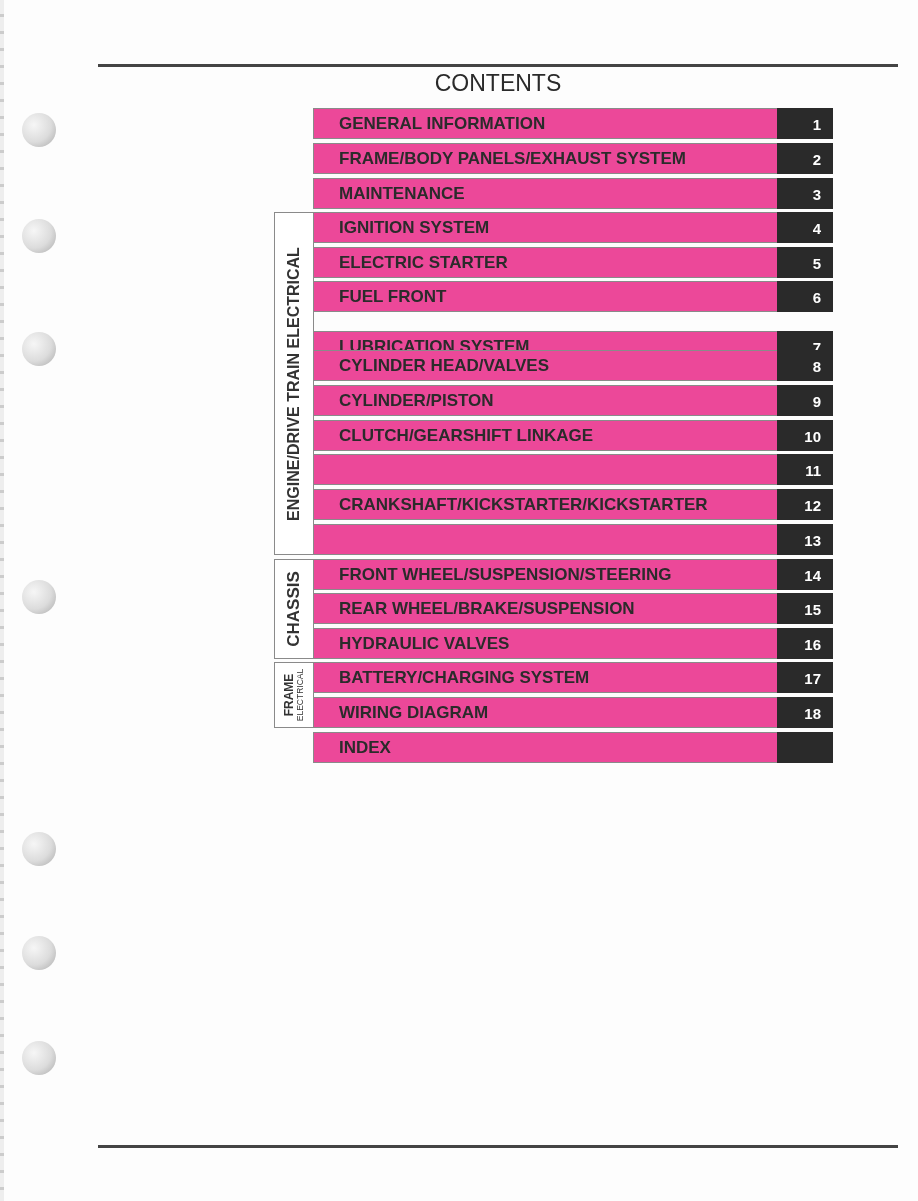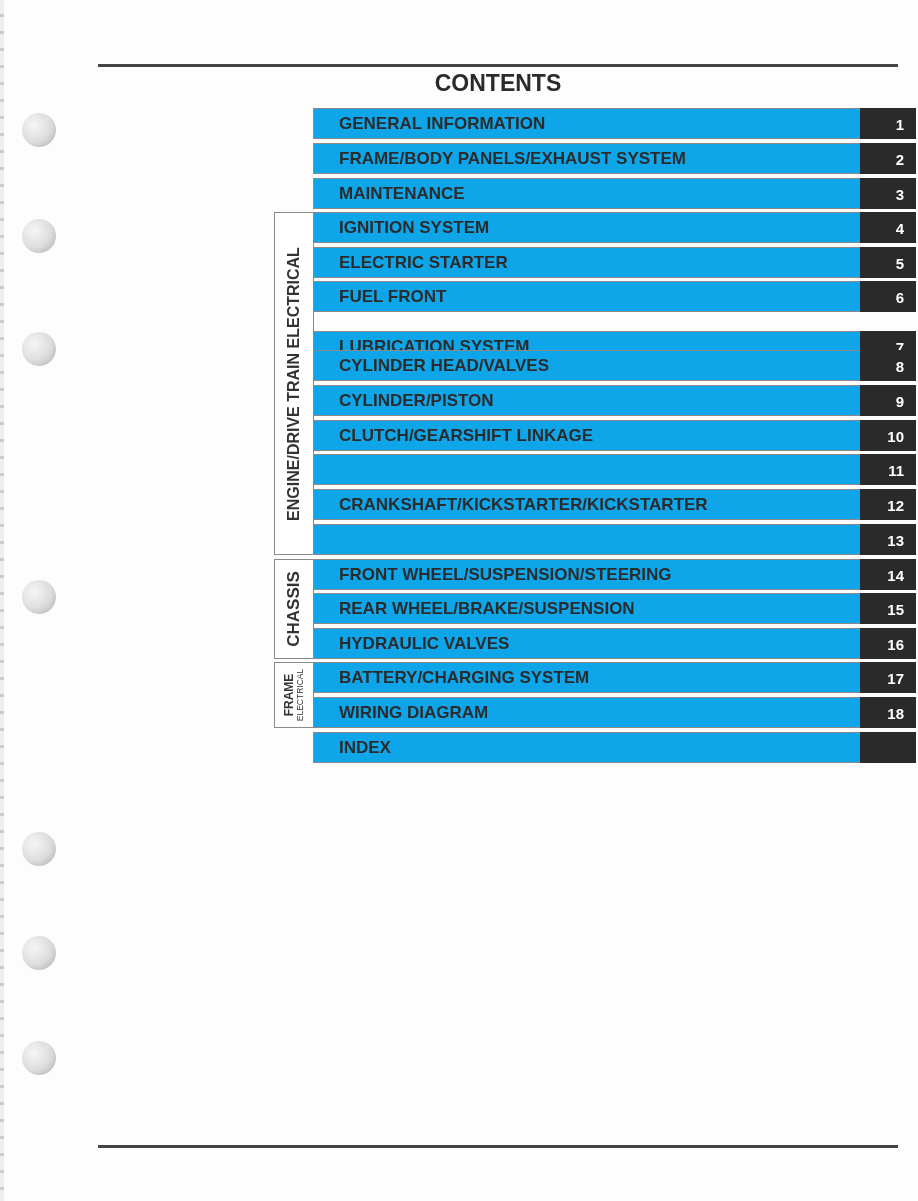--- a/index.html
+++ b/index.html
@@ -4,23 +4,23 @@
 <style>
   html, body { margin:0; padding:0; }
   body { width:918px; height:1201px; background:#fdfdfd; position:relative; overflow:hidden;
          font-family:"Liberation Sans", sans-serif; }
   .edge { position:absolute; left:0; top:0; width:4px; height:1201px;
           background:repeating-linear-gradient(to bottom,#eee 0,#eee 14px,#ccc 14px,#ccc 17px); }
   .hole { position:absolute; width:34px; height:34px; border-radius:50%;
           background:radial-gradient(circle at 35% 35%, #f6f6f6 0%, #dcdcdc 55%, #a9a9a9 100%); }
   .rule { position:absolute; left:98px; width:800px; height:3px; background:#444; }
   .title { position:absolute; left:313px; width:370px; top:70px; text-align:center;
-           font-weight:bold; font-size:23px; color:#2a2a2a; }
-  .row { position:absolute; left:313px; width:603px; height:31px; box-sizing:border-box;
-         border:1px solid #8a8a8a; border-right:none; background:#0ea5e9; }
+           font-weight:normal; font-size:23px; color:#2a2a2a; }
+  .row { position:absolute; left:313px; width:520px; height:31px; box-sizing:border-box;
+         border:1px solid #8a8a8a; border-right:none; background:#ec4899; }
   .row-label { position:absolute; left:25px; top:5px; font-weight:bold; font-size:17px; color:#2b2b2b; white-space:nowrap; }
   .tab { position:absolute; right:0; top:-1px; width:56px; height:31px; background:#2a2a2a; }
   .tab-num { position:absolute; right:12px; top:8px; color:#fff; font-weight:bold; font-size:15px; }
   .group { position:absolute; left:274px; width:40px; box-sizing:border-box; border:1px solid #8a8a8a; border-right:1px solid #8a8a8a; background:#fff; }
   .group-label { position:absolute; left:50%; top:50%; transform:translate(-50%,-50%) rotate(-90deg);
                  white-space:nowrap; font-weight:bold; color:#333; font-size:16px; }
   .group-label.small { font-size:12px; line-height:12px; text-align:center; }
   .group-label .sub { display:block; font-size:8.5px; font-weight:normal; line-height:10px; }
 </style>
 </head>

